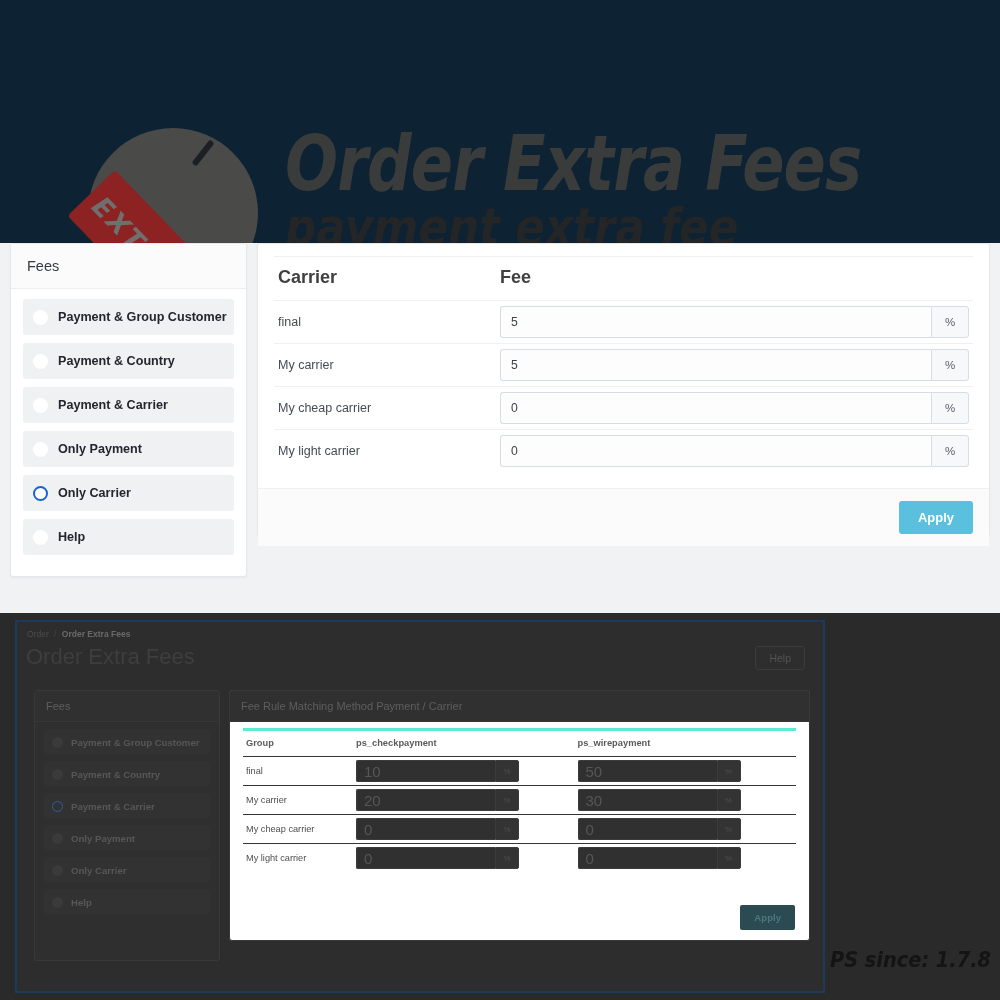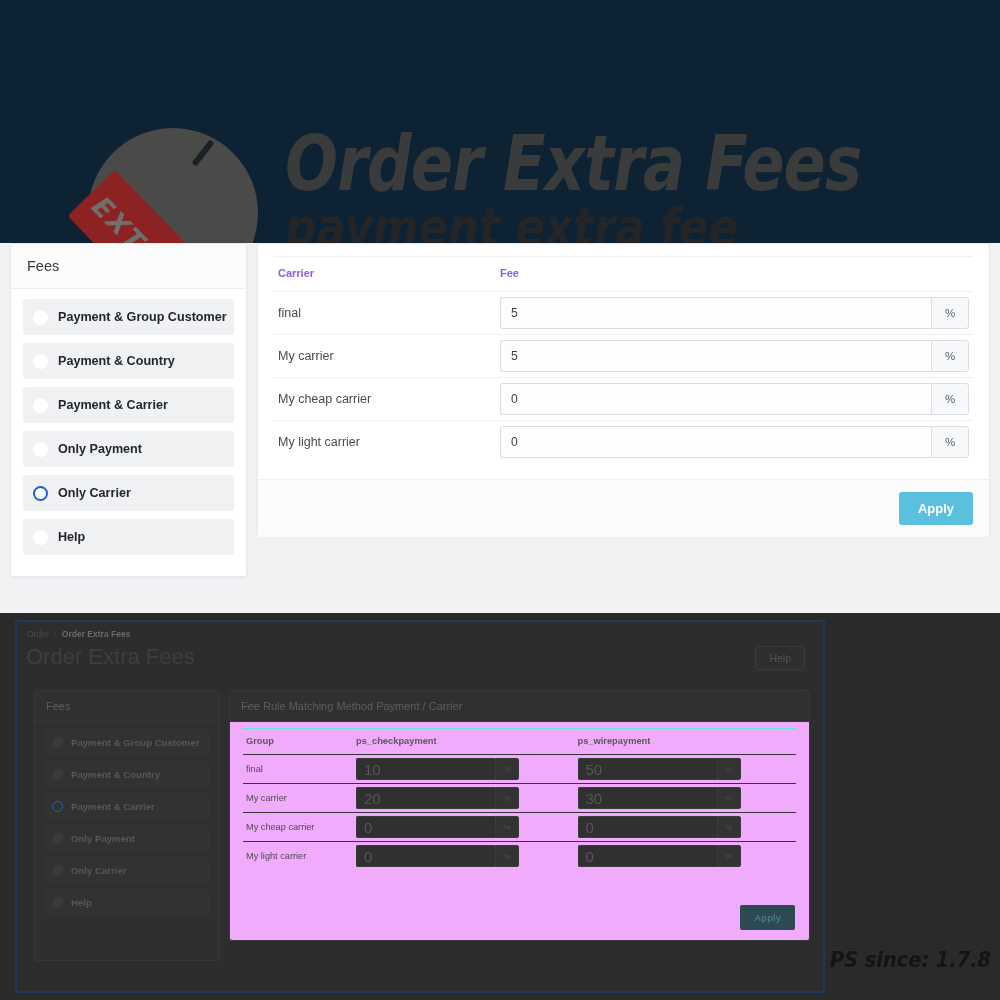--- a/index.html
+++ b/index.html
@@ -145,23 +145,23 @@
   }
 
   
   .main-card {
     position: absolute; left: 257px; top: 0px;
     width: 733px; height: 293px;
   }
   .fee-table { width: 100%; border-collapse: collapse; }
   .fee-table th {
     text-align: left;
-    font-size: 11px;
+    font-size: 18px;
     font-weight: bold;
-    color: #8b5cf6;
+    color: #404040;
     padding: 10px 4px 12px 4px;
     border-top: 1px solid #eef0f2;
   }
   .fee-table td {
     padding: 5px 4px;
     border-top: 1px solid #eef0f2;
     vertical-align: middle;
   }
   .fee-table tr:first-child th { border-top: 1px solid #eef0f2; }
   .cell-name {
@@ -284,31 +284,31 @@
     border: 1.6px solid #2e5fa3;
   }
   .dim-nav-label {
     font-size: 9.6px; font-weight: bold;
     color: #575757;
     white-space: nowrap;
   }
   .dim-main {
     position: absolute; left: 212px; top: 68px;
     width: 581px; height: 251px;
-    background: #f0abfc;
+    background: #ffffff;
     border: 1px solid #383838;
     border-radius: 3px;
   }
   .dim-table { width: 100%; border-collapse: collapse; margin-top: 2px; }
   .dim-table th {
     text-align: left;
     font-size: 9.3px; font-weight: bold;
     color: #5a5a5a;
     padding: 7px 3px 8px 3px;
-    border-top: 1px solid #5eead4;
+    border-top: 3px solid #5eead4;
   }
   .dim-table td {
     padding: 3px 3px;
     border-top: 1px solid #363636;
   }
   .dim-cell-name {
     font-size: 9.2px; color: #4d4d4d;
     width: 110px; white-space: nowrap;
   }
   .dim-ig { display: flex; width: 163px; }

